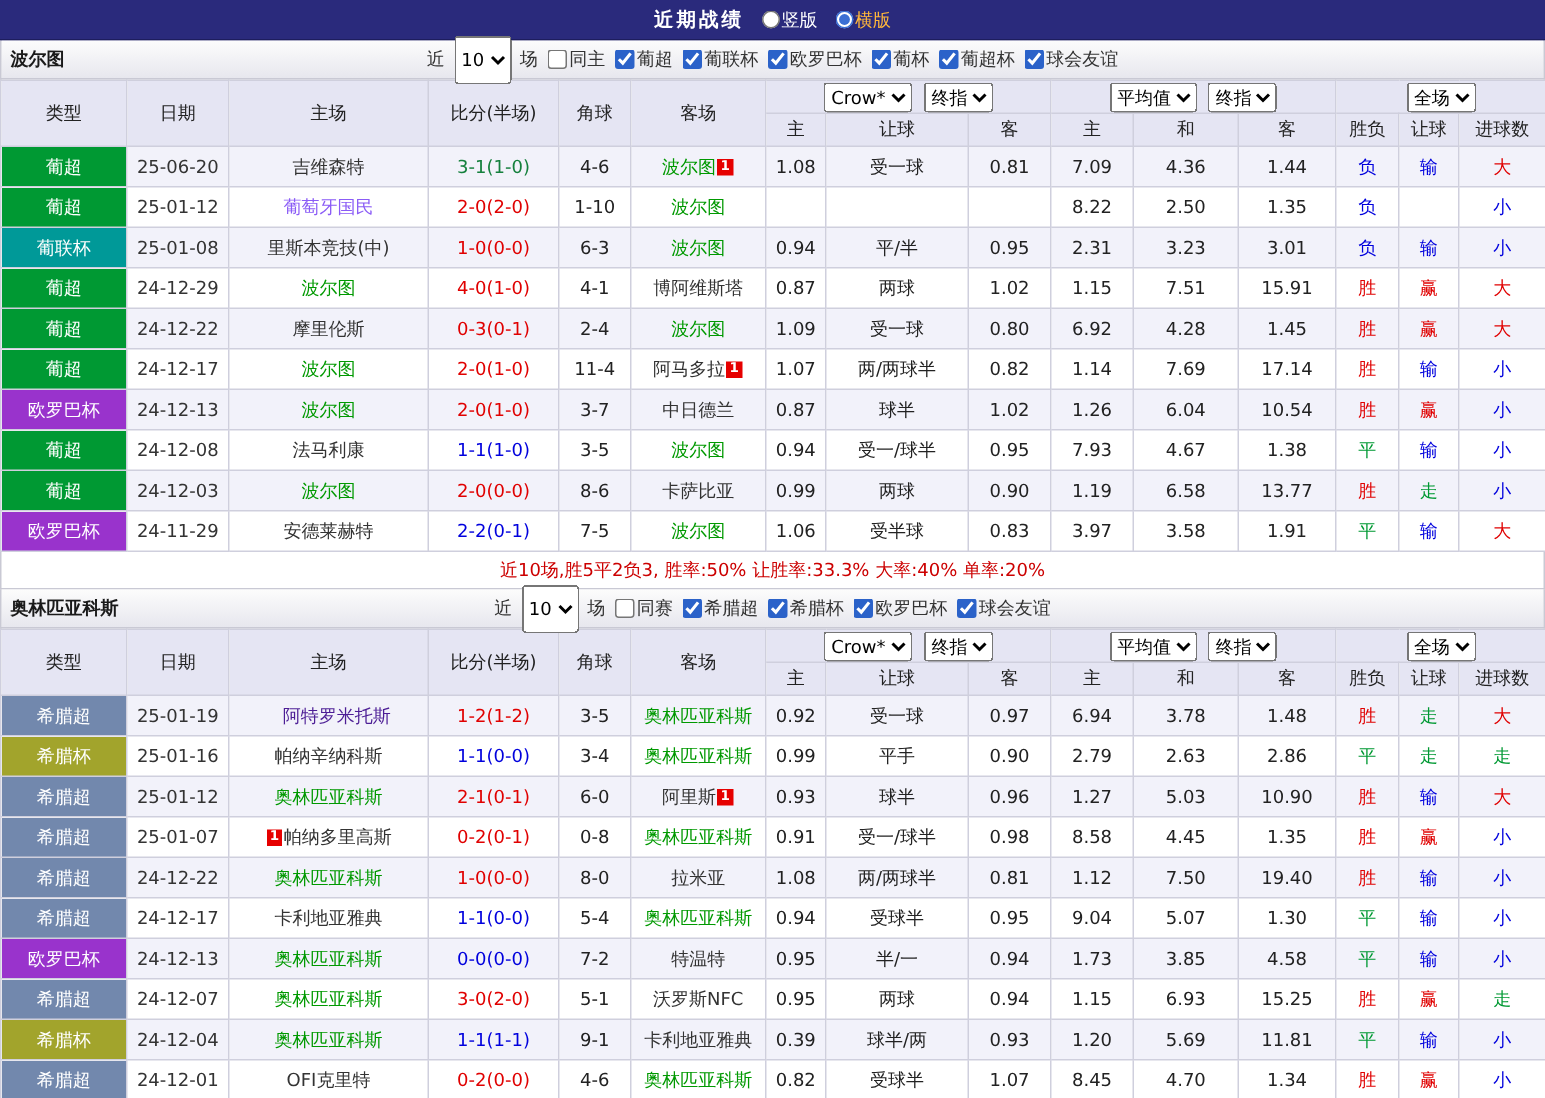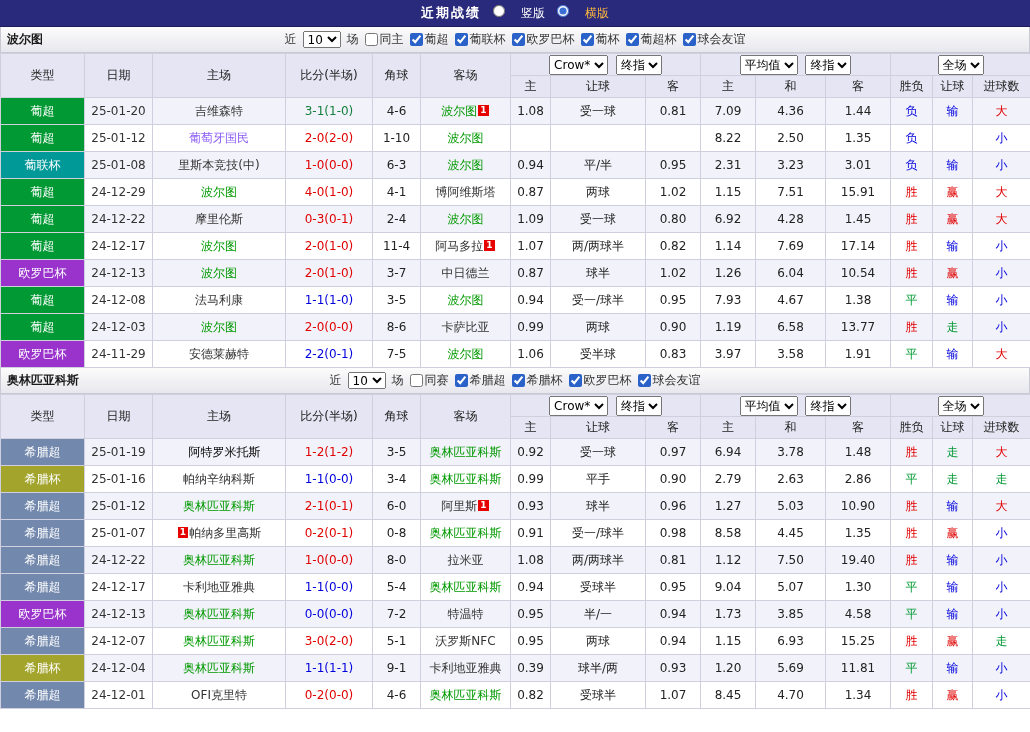--- a/index.html
+++ b/index.html
@@ -1,29 +1,29 @@
 <!DOCTYPE html>
 <html><head>
 <meta charset="utf-8">
 <style>
   html,body{margin:0;padding:0;}
   body{width:1030px;font-family:"DejaVu Sans","Liberation Sans",sans-serif;font-size:12px;color:#222;background:#fff;overflow:hidden;}
 
   .topbar{height:26px;background:#2a2a7c;display:flex;align-items:center;justify-content:center;gap:12px;border-bottom:1px solid #1d1d5e;}
   .topbar-title{color:#fff;font-weight:bold;font-size:13px;letter-spacing:2px;}
-  .layout-radio{display:inline-flex;gap:16px;cursor:pointer;}
+  .layout-radio{display:inline-flex;align-items:center;gap:1px;cursor:pointer;}
   .layout-radio input{width:12px;height:12px;margin:0;accent-color:#3b6fd4;}
   .v-label{color:#ffffff;}
   .h-label{color:#ffb73b;}
 
   .section-header{position:relative;height:25px;background:linear-gradient(#fcfcfc,#e7e7ee);border:1px solid #c9c9d4;border-top:none;display:flex;align-items:center;}
   .team-name{position:relative;z-index:2;font-weight:bold;padding-left:6px;color:#1a1a1a;}
   .filter-bar{position:absolute;left:0;right:0;top:0;bottom:0;display:flex;align-items:center;justify-content:center;gap:6px;z-index:1;}
   .flabel{color:#333;}
-  .count-select{height:17px;font-size:12px;font-family:inherit;}
+  .count-select{height:32px;font-size:12px;font-family:inherit;}
   .cb{display:inline-flex;align-items:center;gap:2px;cursor:pointer;}
   .cb input{width:13px;height:13px;margin:0;accent-color:#2b62c9;}
   .cb-label{color:#333;}
 
   table.matches{width:1030px;border-collapse:collapse;table-layout:fixed;}
   .matches th,.matches td{border:1px solid #cfcfdd;text-align:center;white-space:nowrap;overflow:hidden;padding:0 1px;}
   .matches thead th{background:#e5e5f3;font-weight:normal;color:#222;height:21px;font-size:12px;}
   .selcell select{height:20px;font-size:12px;font-family:inherit;margin:0 2px;max-width:70px;}
   .matches tbody td{height:26px;font-size:12px;}
   .matches tbody tr:nth-child(odd){background:#f2f2fa;}
@@ -132,21 +132,21 @@
         <th>和</th>
         <th>客</th>
         <th>胜负</th>
         <th>让球</th>
         <th>进球数</th>
       </tr>
     </thead>
     <tbody>
         <tr class="match-row">
           <td class="league" style="background: rgb(0, 153, 51);">葡超</td>
-          <td class="date">25-01-20</td>
+          <td class="date">25-06-20</td>
           <td class="team"><span class="team-link" style="color: rgb(51, 51, 51);">吉维森特</span></td>
           <td class="score" style="color: #15803d;">3-1(1-0)</td>
           <td class="corner">4-6</td>
           <td class="team"><span class="team-link" style="color: rgb(0, 153, 0);">波尔图</span><span class="badge">1</span></td>
           <td class="odds">1.08</td>
           <td class="odds">受一球</td>
           <td class="odds">0.81</td>
           <td class="odds">7.09</td>
           <td class="odds">4.36</td>
           <td class="odds">1.44</td>
@@ -302,20 +302,21 @@
           <td class="odds">0.83</td>
           <td class="odds">3.97</td>
           <td class="odds">3.58</td>
           <td class="odds">1.91</td>
           <td class="result" style="color: rgb(0, 153, 51);">平</td>
           <td class="result" style="color: rgb(0, 0, 221);">输</td>
           <td class="result" style="color: rgb(224, 0, 0);">大</td>
         </tr>
       </tbody>
   </table>
+  <div class="section-footer">近10场,胜5平2负3, 胜率:50% 让胜率:33.3% 大率:40% 单率:20%</div>
 </div>
 
 <div class="section">
   <div class="section-header">
     <span class="team-name">奥林匹亚科斯</span>
     <div class="filter-bar">
         <span class="flabel">近</span>
         <select class="count-select"><option>10</option></select>
         <span class="flabel">场</span>
         <label class="cb">
@@ -387,21 +388,21 @@
         <th>客</th>
         <th>胜负</th>
         <th>让球</th>
         <th>进球数</th>
       </tr>
     </thead>
     <tbody>
         <tr class="match-row">
           <td class="league" style="background: rgb(114, 136, 173);">希腊超</td>
           <td class="date">25-01-19</td>
-          <td class="team"><span class="team-link" style="color: #000000; margin-left: 11px;">阿特罗米托斯</span></td>
+          <td class="team"><span class="team-link" style="color: #4c1d95; margin-left: 11px;">阿特罗米托斯</span></td>
           <td class="score" style="color: rgb(224, 0, 0);">1-2(1-2)</td>
           <td class="corner">3-5</td>
           <td class="team"><span class="team-link" style="color: rgb(0, 153, 0);">奥林匹亚科斯</span></td>
           <td class="odds">0.92</td>
           <td class="odds">受一球</td>
           <td class="odds">0.97</td>
           <td class="odds">6.94</td>
           <td class="odds">3.78</td>
           <td class="odds">1.48</td>
           <td class="result" style="color: rgb(224, 0, 0);">胜</td>

